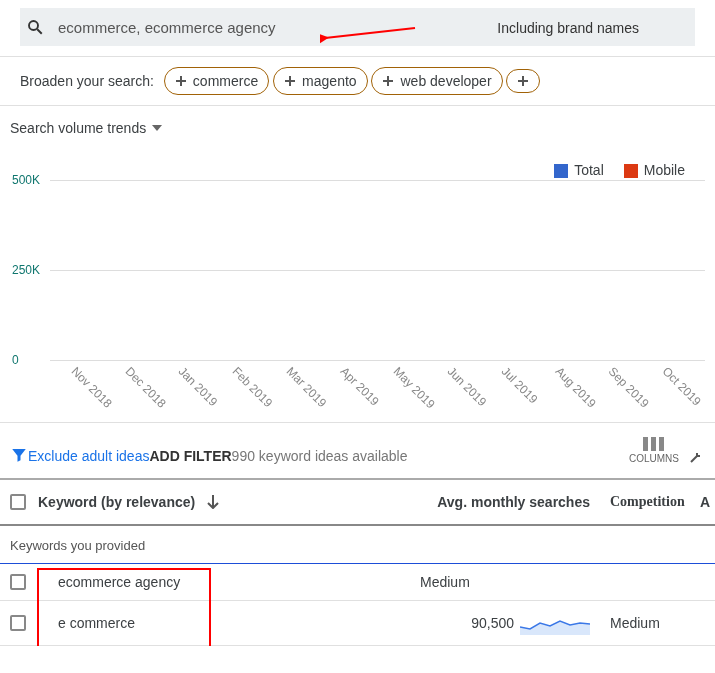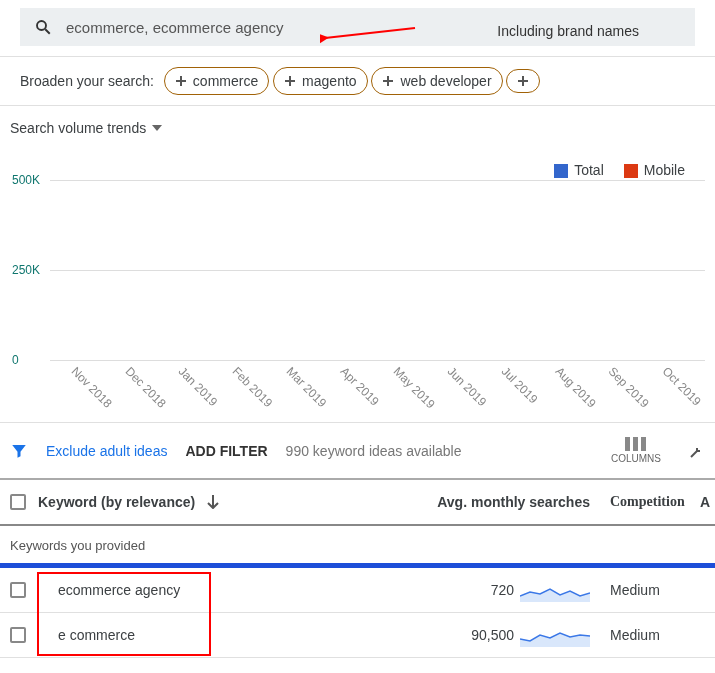--- a/index.html
+++ b/index.html
@@ -1,17 +1,17 @@
 <!DOCTYPE html>
 <html><head>
 <meta charset="utf-8">
 <style>
   * { box-sizing: border-box; margin: 0; padding: 0; font-family: Arial, Helvetica, sans-serif; }
   body { width: 715px; background: #fff; color: #3c4043; font-size: 13px; }
-  .searchbar { background: #eceff1; margin: 8px 20px 10px 20px; padding: 10px 14px; display: flex; align-items: center; position: relative; }
+  .searchbar { background: #eceff1; margin: 8px 20px 10px 20px; padding: 10px 6px; display: flex; align-items: flex-end; position: relative; }
   .searchbar .icon { width: 18px; height: 18px; margin-right: 14px; }
   .searchbar .query { flex: 1; font-size: 15px; color: #555; }
   .searchbar .brand { position:absolute; right:56px; font-size: 14px; color: #333; margin-top: 8px; }
   .arrow { position:absolute; left:300px; top:16px; pointer-events:none; }
   .divider { border-top:1px solid #e0e0e0; }
   .broaden { padding: 10px 20px; display:flex; align-items:center; gap:10px; border-bottom:1px solid #e0e0e0; font-size:14px; overflow:hidden; white-space:nowrap; }
   .chip { border:1px solid #a16207; border-radius:16px; padding:5px 10px; display:inline-flex; align-items:center; gap:6px; font-size:14px; cursor:pointer; color:#3c4043; }
   .chip svg{width:12px;height:12px;}
   .section-title { padding:14px 10px 6px 10px; font-size:14px; color:#3c4043; display:flex; align-items:center; gap:6px;}
   .chart-area { padding:0 10px 0 10px;margin-top:16px; }
@@ -19,34 +19,34 @@
   .legend .swatch{width:14px;height:14px;display:inline-block;margin-right:6px;vertical-align:middle;}
   .chart { position:relative; height:180px; margin:0 0 62px 40px; }
   .ylabel { position:absolute; left:-38px; font-size:12px; color:#0f766e; transform:translateY(-50%); }
   .gridline { position:absolute; left:0; right:0; border-top:1px solid #ddd; }
   .bars { position:absolute; left:0; right:10px; bottom:0; top:0; display:flex; align-items:flex-end; }
   .group { flex:1; display:flex; align-items:flex-end; justify-content:center; gap:2px; position:relative; }
   .bar { width:18px; }
   .bar.total{ background:#3366cc; }
   .bar.mobile{ background:#dc3912; }
   .xlabel { position:absolute; top:100%; left:50%; transform-origin: top left; transform: rotate(45deg) translate(4px,2px); font-size:12px; color:#888; white-space:nowrap;}
-  .filters-row { border-top:1px solid #e0e0e0; border-bottom:2px solid #aaa; padding:14px 10px; display:flex; align-items:center; gap:18px; }
+  .filters-row { border-top:1px solid #e0e0e0; border-bottom:2px solid #aaa; padding:14px 10px; display:flex; align-items:flex-end; }
   .filters-row .funnel{width:18px;height:18px;}
   .link{color:#1a73e8; font-size:14px;}
   .addfilter{font-weight:bold; font-size:14px; color:#333;}
   .ideas{font-size:14px; color:#777;}
   .columns-btn{margin-left:auto; text-align:center; font-size:10px; color:#666;}
   .columns-btn svg{display:block;margin:0 auto 2px;}
   .table-head{display:flex; align-items:center; border-bottom:2px solid #888; padding:14px 10px; font-size:14px;}
   .th-keyword{display:flex;align-items:center;gap:12px; font-weight:bold; flex:0 0 410px;}
   .th-avg{flex:0 0 190px; text-align:right; font-weight:bold; padding-right:20px;}
   .th-comp{flex:0 0 90px; font-weight:bold;font-family:Liberation Serif, serif;}
   .th-last{flex:0 0 20px; font-weight:bold;}
   .checkbox{width:16px;height:16px;border:2px solid #888;border-radius:2px;display:inline-block;}
-  .section-label{padding:12px 10px 10px 10px; font-size:13px; color:#555; border-bottom:5px solid #1d4ed8;}
+  .section-label{padding:12px 10px 10px 10px; font-size:13px; color:#555; border-bottom:1px solid #1d4ed8;}
   .row{display:flex; align-items:center; border-bottom:1px solid #e0e0e0; padding:10px 10px; font-size:14px;}
   .cell-kw{flex:0 0 410px; display:flex; align-items:center; gap:32px;}
   .cell-avg{flex:0 0 190px; display:flex; align-items:center; justify-content:flex-end; gap:6px; padding-right:20px;}
   .cell-comp{flex:0 0 90px;}
   .spark{width:70px;height:24px;}
   .provided-box{position:relative;}
   .provided-box::before{content:"";position:absolute;left:37px;top:4px;width:170px;height:80px;border:2px solid red;pointer-events:none;}
 </style>
 </head>
 <body>
@@ -217,27 +217,20 @@
 </div>
 
 <div class="section-label">Keywords you provided</div>
 
 <div id="rows" class="provided-box">
     <div class="row">
       <div class="cell-kw">
         <span class="checkbox"></span>
         <span>ecommerce agency</span>
       </div>
-      <div class="cell-avg">
-        <span>720</span>
-        <svg class="spark" viewBox="0 0 70 24">
-          <path d="M0 18 L10 14 L20 16 L30 11 L40 17 L50 13 L60 18 L70 15 L70 24 L0 24 Z" fill="#d9e7fb"></path>
-          <path d="M0 18 L10 14 L20 16 L30 11 L40 17 L50 13 L60 18 L70 15" stroke="#3b78e7" stroke-width="1.5" fill="none"></path>
-        </svg>
-      </div>
       <div class="cell-comp">Medium</div>
     </div>
     <div class="row">
       <div class="cell-kw">
         <span class="checkbox"></span>
         <span>e commerce</span>
       </div>
       <div class="cell-avg">
         <span>90,500</span>
         <svg class="spark" viewBox="0 0 70 24">

